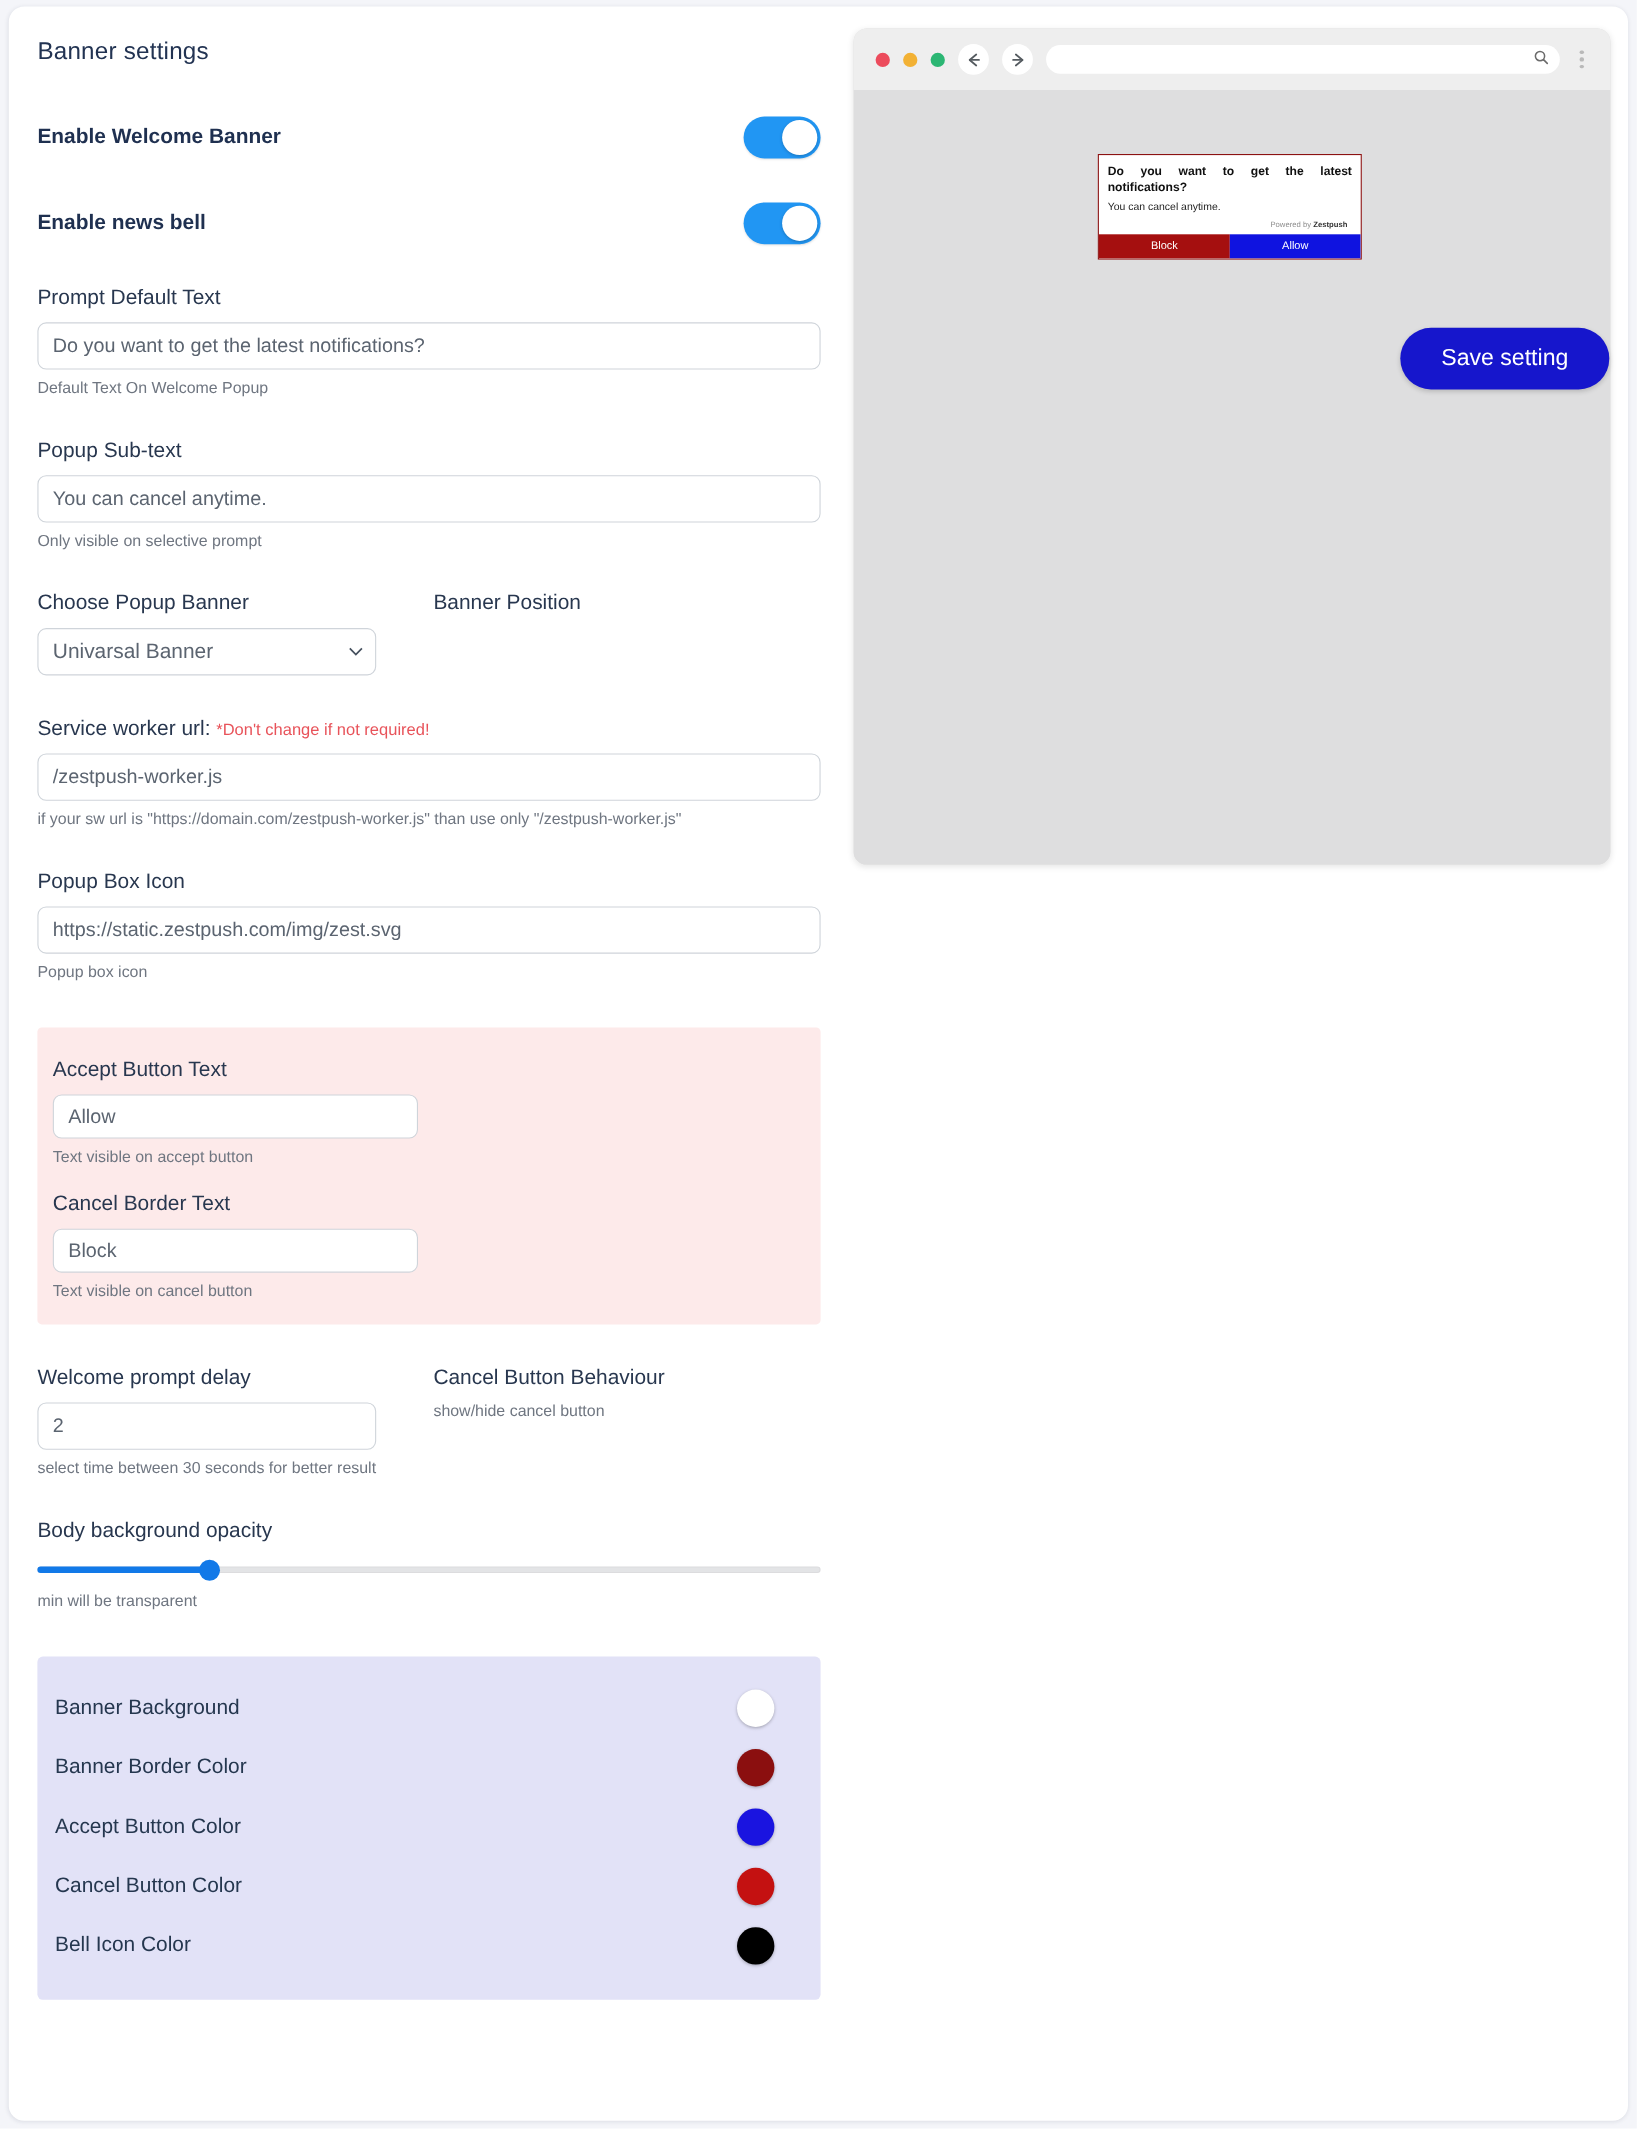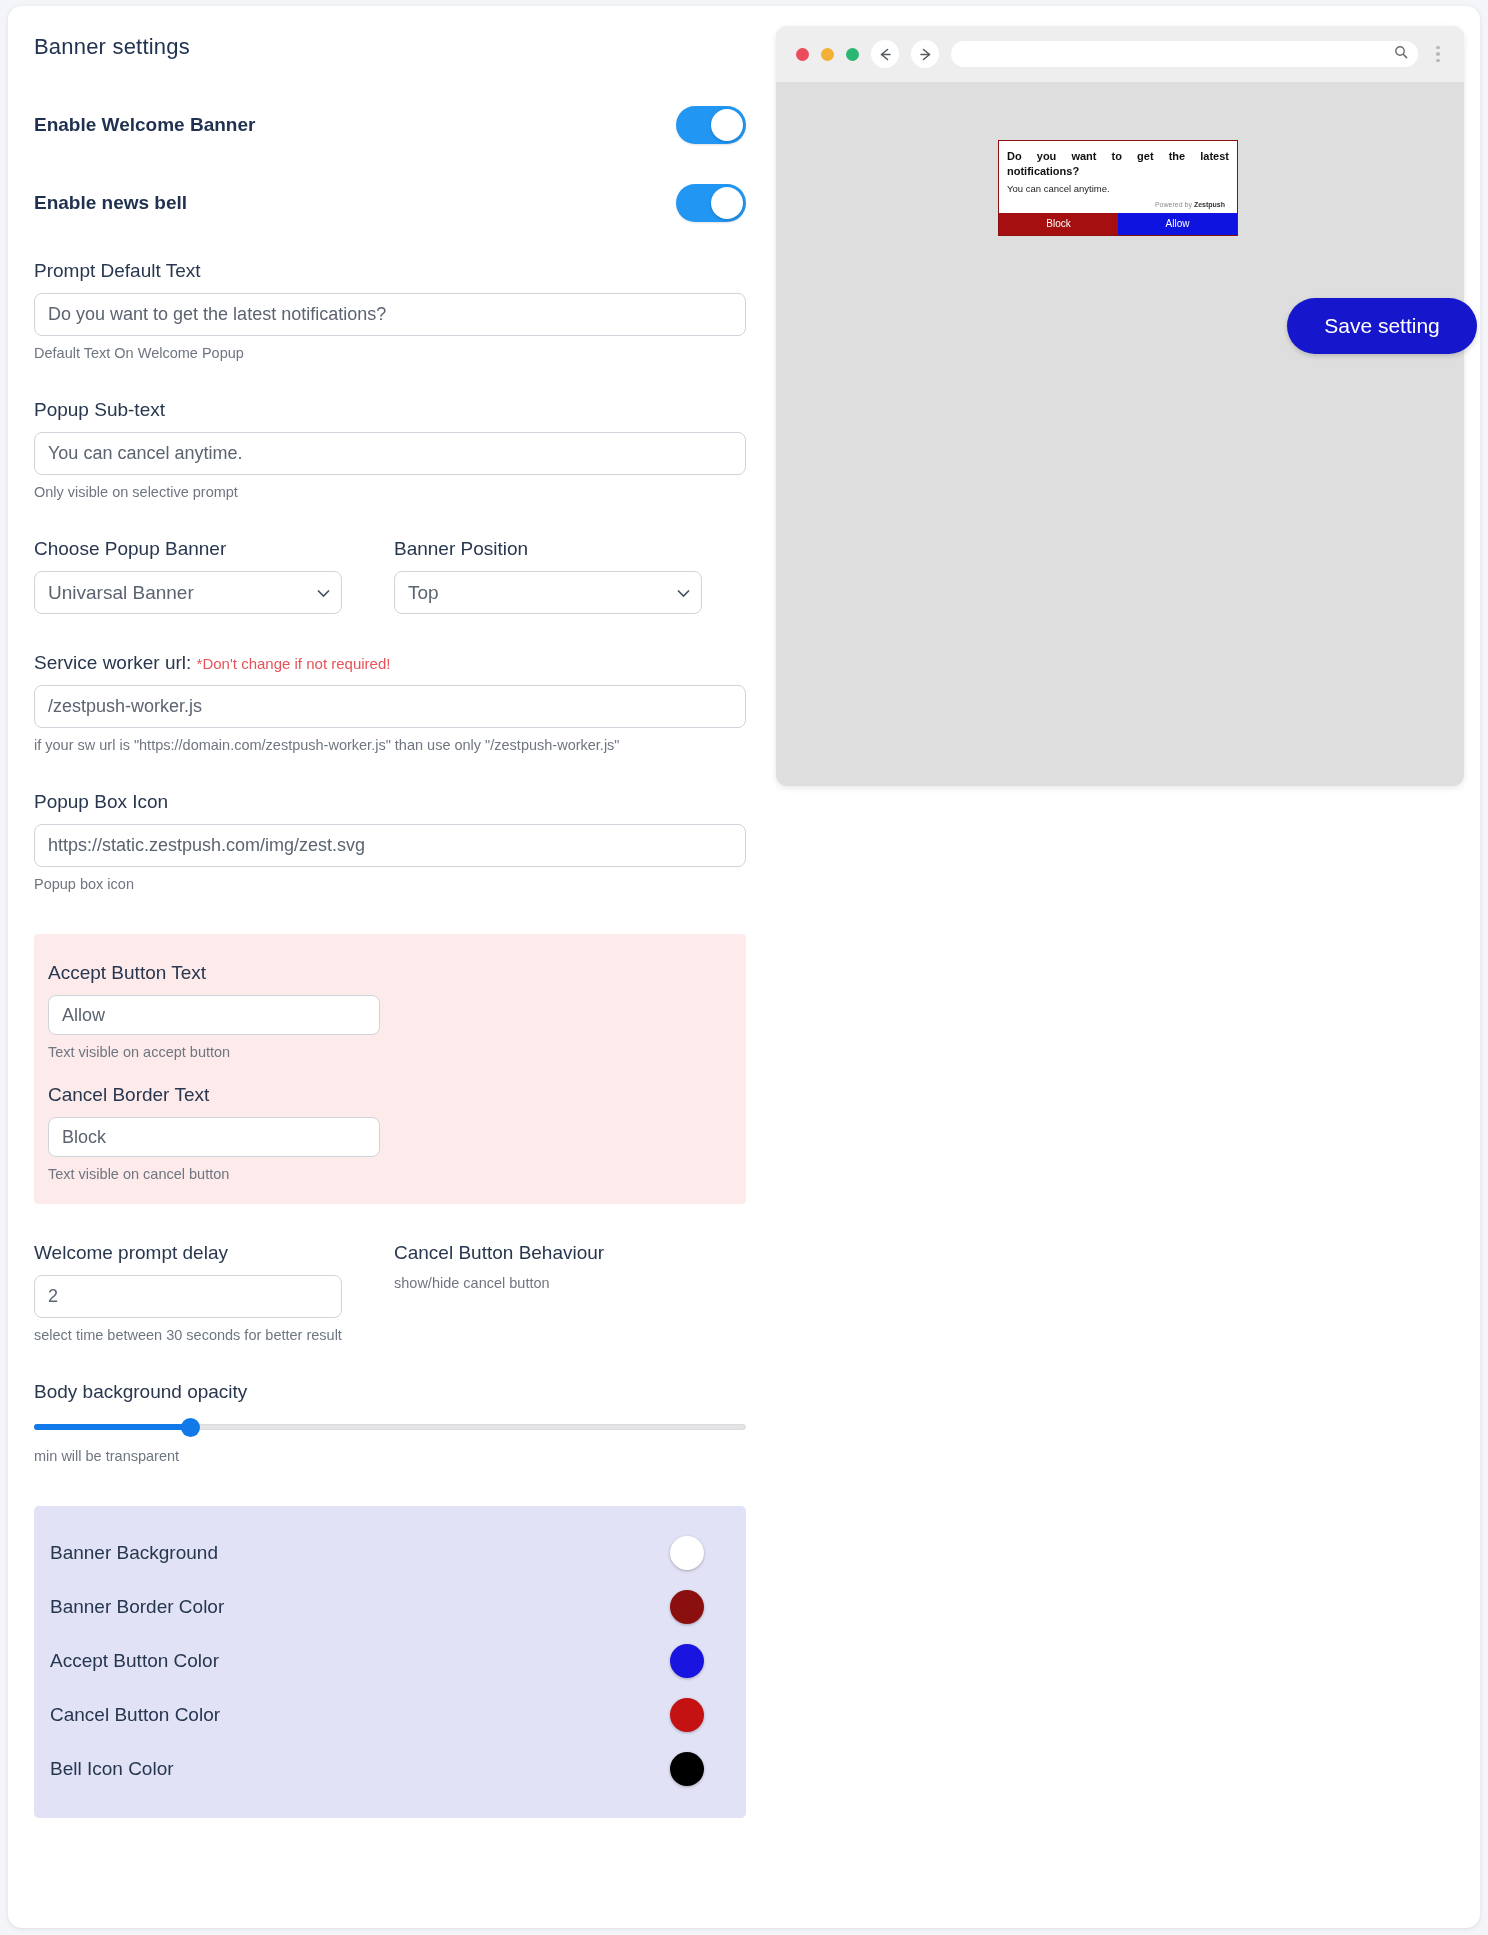--- a/index.html
+++ b/index.html
@@ -290,21 +290,21 @@
     flex: 1;
     display: flex; align-items: center; justify-content: center;
     font-size: 10px;
     color: #ffffff;
   }
   .btn-block { background: #a50f0f; }
   .btn-allow { background: #0f13e0; }
 
   .save-btn {
     position: absolute;
-    left: 511px;
+    left: 497px;
     top: 272px;
     width: 190px;
     height: 56px;
     border-radius: 28px;
     background: #1616cc;
     color: #ffffff;
     font-size: 21px;
     border: none;
     cursor: pointer;
     font-family: "Liberation Sans", sans-serif;
@@ -355,30 +355,20 @@
           </div>
           <span class="chev">
             <svg width="13" height="9" viewBox="0 0 13 9">
                 <path d="M1 1.5 L6.5 7 L12 1.5" fill="none" stroke="#45505e" stroke-width="1.6"></path>
               </svg>
           </span>
         </div>
       </div>
       <div class="col-b">
         <label class="field-label">Banner Position</label>
-        <div class="select-wrap">
-          <div class="select-input">
-            <span>Top</span>
-          </div>
-          <span class="chev">
-            <svg width="13" height="9" viewBox="0 0 13 9">
-                <path d="M1 1.5 L6.5 7 L12 1.5" fill="none" stroke="#45505e" stroke-width="1.6"></path>
-              </svg>
-          </span>
-        </div>
       </div>
     </div>
 
     <div class="field-group">
       <label class="field-label">
         <span>Service worker url:</span>
         <span class="warn">*Don't change if not required!</span>
       </label>
       <input class="text-input" type="text" value="/zestpush-worker.js" style="">
       <div class="helper">if your sw url is "https://domain.com/zestpush-worker.js" than use only "/zestpush-worker.js"</div>

